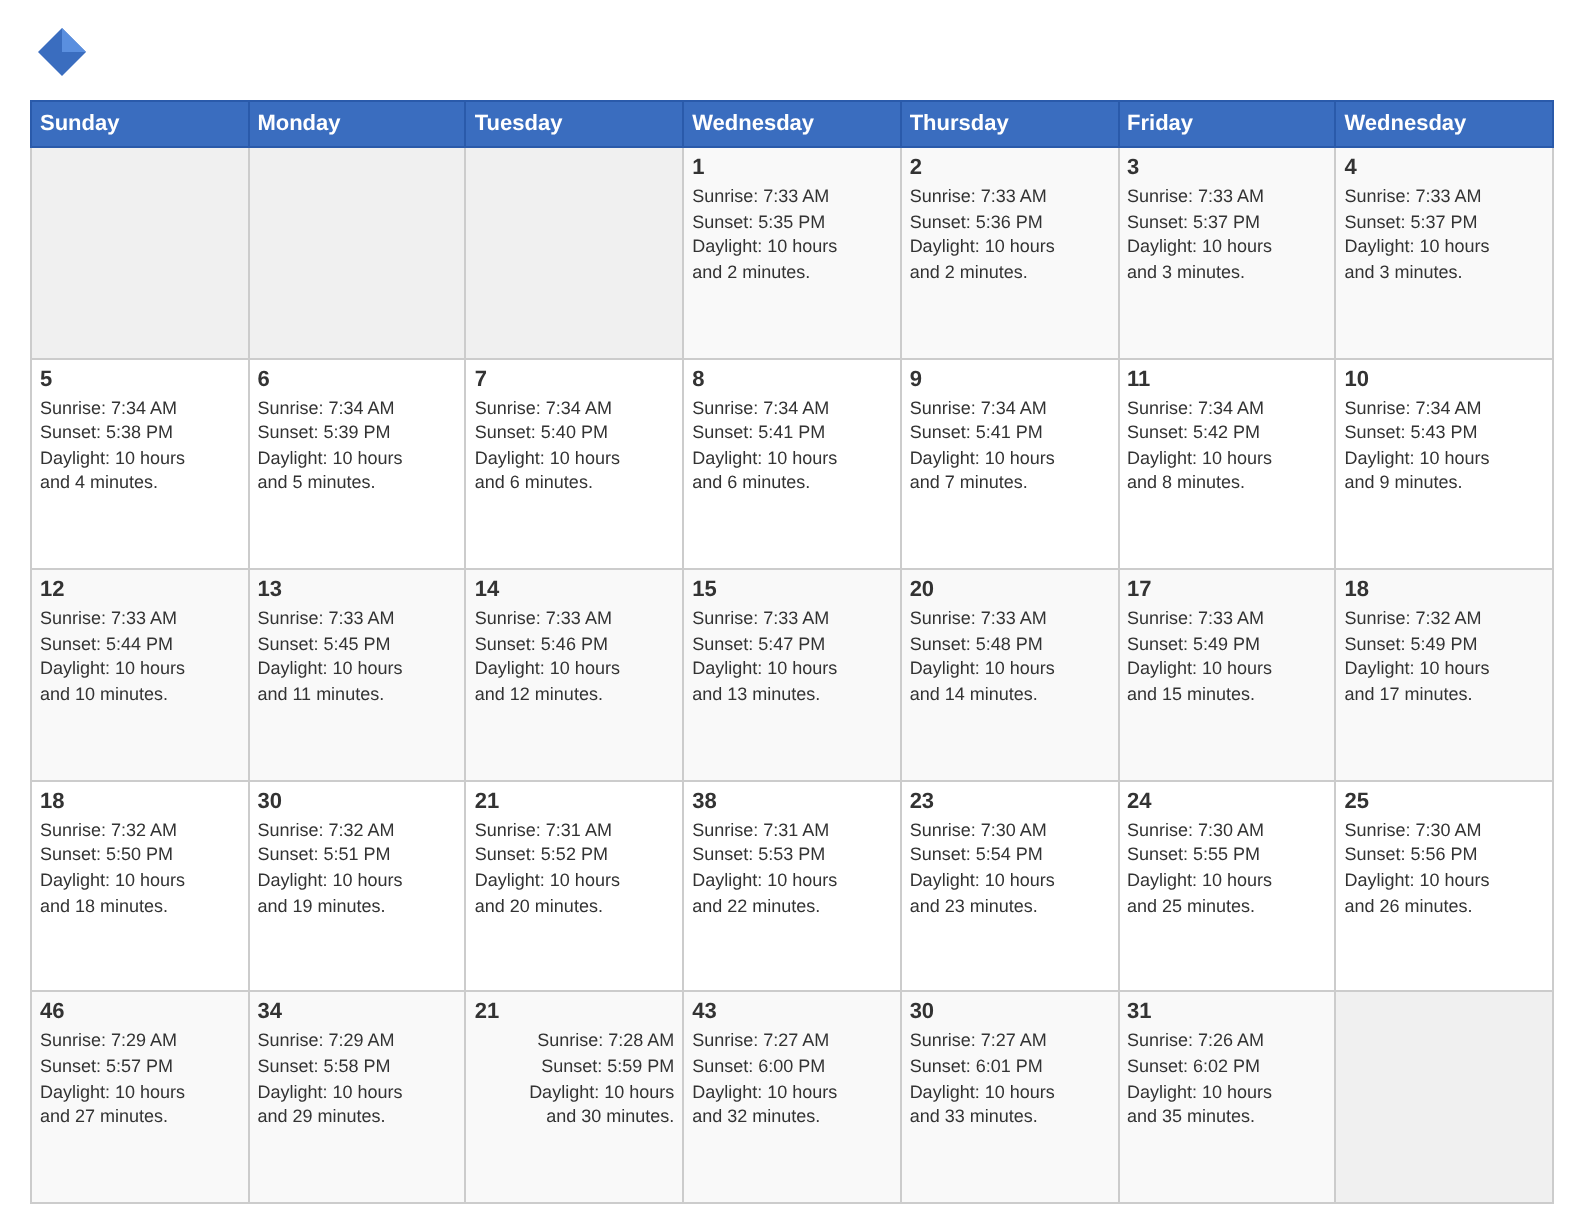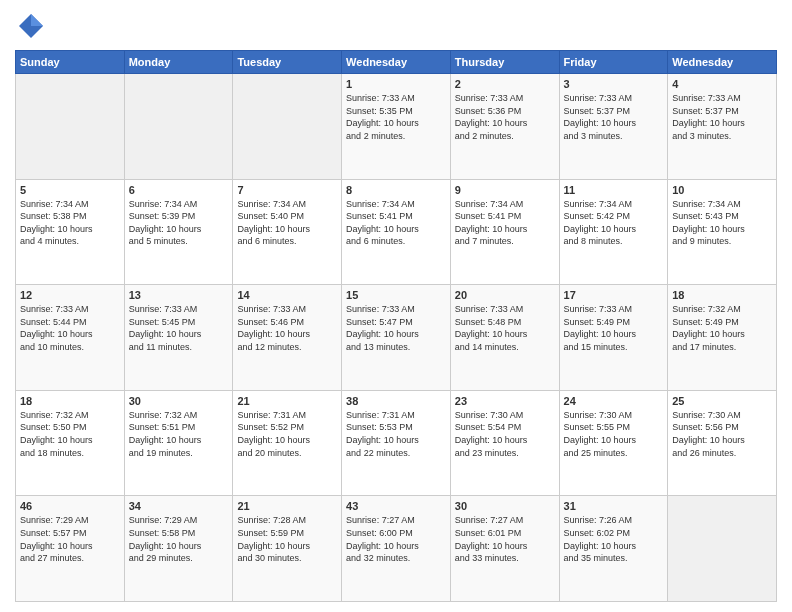--- a/index.html
+++ b/index.html
@@ -324,21 +324,21 @@
           </td>
           <td>
             <span class="day-num">34</span>
             <div class="cell-text" style="white-space: pre-line;">Sunrise: 7:29 AM
 Sunset: 5:58 PM
 Daylight: 10 hours
 and 29 minutes.</div>
           </td>
           <td>
             <span class="day-num">21</span>
-            <div class="cell-text" style="white-space: pre-line;">Sunrise: 7:28 AM
+            <div class="cell-text" style="white-space: pre-line; text-align: right;">Sunrise: 7:28 AM
 Sunset: 5:59 PM
 Daylight: 10 hours
 and 30 minutes.</div>
           </td>
           <td>
             <span class="day-num">43</span>
             <div class="cell-text" style="white-space: pre-line;">Sunrise: 7:27 AM
 Sunset: 6:00 PM
 Daylight: 10 hours
 and 32 minutes.</div>

